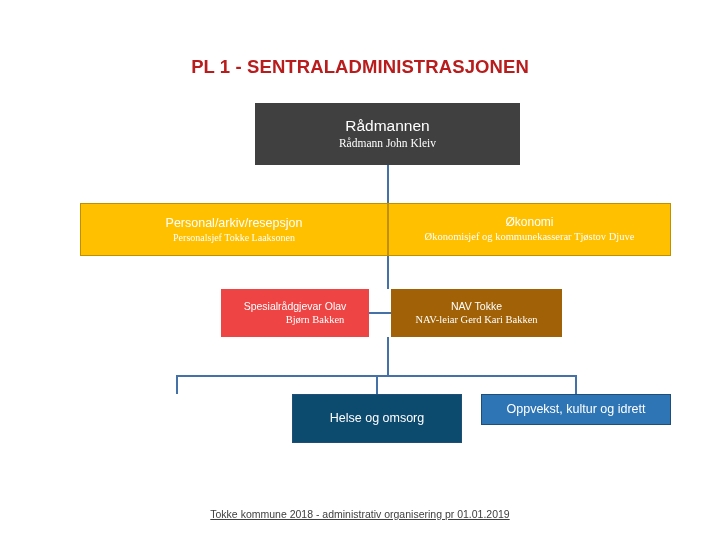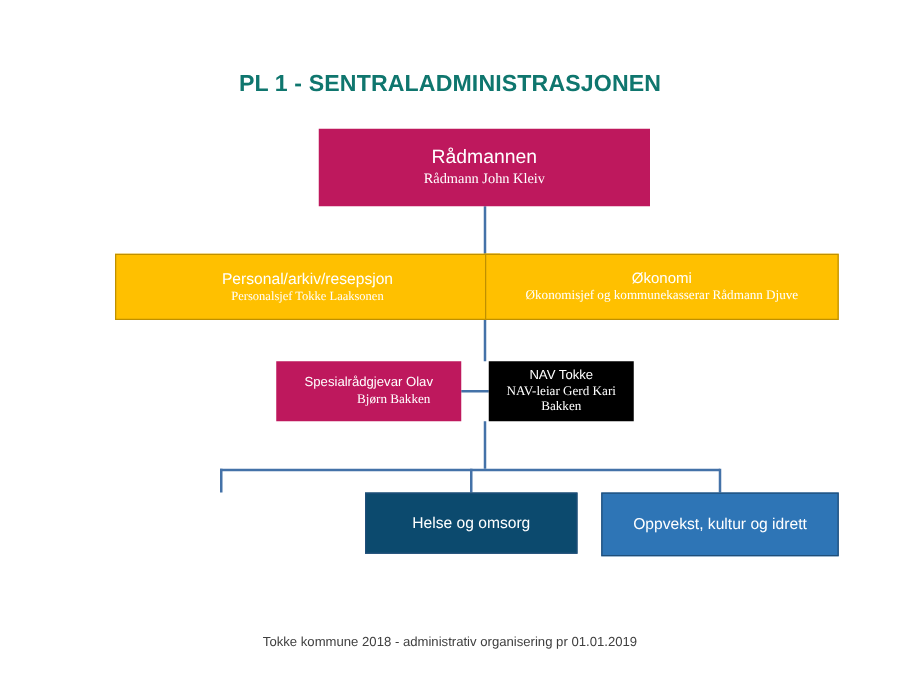--- a/index.html
+++ b/index.html
@@ -19,21 +19,21 @@
     height: 540px;
   }
   .title {
     position: absolute;
     left: 60px;
     top: 56px;
     width: 600px;
     text-align: center;
     font-size: 18.5px;
     font-weight: bold;
-    color: #0f766e;
+    color: #b91c1c;
     letter-spacing: 0.1px;
   }
   .box {
     position: absolute;
     box-sizing: border-box;
     display: flex;
     flex-direction: column;
     align-items: center;
     justify-content: center;
     text-align: center;
@@ -49,38 +49,37 @@
     color: #ffffff;
     margin-top: 2px;
     font-family: Liberation Serif, serif;
   }
   
   #box-radmannen {
     left: 255px;
     top: 103px;
     width: 265px;
     height: 62px;
-    background: #be185d;
+    background: #404040;
   }
   #box-radmannen .l1 {
     font-size: 15.5px;
   }
   #box-radmannen .l2 {
     font-size: 11.5px;
   }
   
   #box-personal {
     left: 80px;
     top: 203px;
     width: 308px;
     height: 53px;
     background: #ffc000;
     border: 1px solid #bf9000;
     color: #ffffff;
-    margin-left: 12px;
   }
   #box-personal .l1 {
     font-size: 12.5px;
   }
   #box-personal .l2 {
     font-size: 10px;
   }
   
   #box-okonomi {
     left: 388px;
@@ -96,36 +95,36 @@
   }
   #box-okonomi .l2 {
     font-size: 10.5px;
   }
   
   #box-spesial {
     left: 221px;
     top: 289px;
     width: 148px;
     height: 48px;
-    background: #be185d;
+    background: #ef4444;
   }
   #box-spesial .l1 {
     font-size: 10.5px;
   }
   #box-spesial .l2 {
     font-size: 10.5px;
     padding-left: 40px;
   }
   
   #box-nav {
     left: 391px;
     top: 289px;
-    width: 116px;
+    width: 171px;
     height: 48px;
-    background: #000000;
+    background: #a16207;
   }
   #box-nav .l1 {
     font-size: 10.5px;
   }
   #box-nav .l2 {
     font-size: 10.5px;
   }
   
   #box-plan {
     left: 80px;
@@ -146,40 +145,41 @@
     background: #0c4a6e;
     border: 1px solid #1f4e79;
   }
   #box-helse .l1 {
     font-size: 12.5px;
   }
   #box-oppvekst {
     left: 481px;
     top: 394px;
     width: 190px;
-    height: 51px;
+    height: 31px;
     background: #2e75b6;
     border: 1px solid #1f4e79;
   }
   #box-oppvekst .l1 {
     font-size: 12.5px;
   }
   
   .conn {
     position: absolute;
     background: #4472a8;
   }
   .footer {
     position: absolute;
     left: 60px;
     top: 508px;
     width: 600px;
     text-align: center;
     font-size: 10.5px;
     color: #404040;
+    text-decoration: underline;
   }
 </style>
 </head>
 <body>
 
 <div id="slide">
 
   <div class="title">PL 1 - SENTRALADMINISTRASJONEN</div>
 
   <div class="conn" style="left:387px; top:165px; width:1.5px; height:38px;"></div>
@@ -196,21 +196,21 @@
     <div class="l2">Rådmann John Kleiv</div>
   </div>
 
   <div class="box" id="box-personal">
     <div class="l1">Personal/arkiv/resepsjon</div>
     <div class="l2">Personalsjef Tokke Laaksonen</div>
   </div>
 
   <div class="box" id="box-okonomi">
     <div class="l1">Økonomi</div>
-    <div class="l2">Økonomisjef  og kommunekasserar Rådmann Djuve</div>
+    <div class="l2">Økonomisjef  og kommunekasserar Tjøstov Djuve</div>
   </div>
 
   <div class="box" id="box-spesial">
     <div class="l1">Spesialrådgjevar  Olav</div>
     <div class="l2">Bjørn Bakken</div>
   </div>
 
   <div class="box" id="box-nav">
     <div class="l1">NAV Tokke</div>
     <div class="l2">NAV-leiar Gerd Kari Bakken</div>

